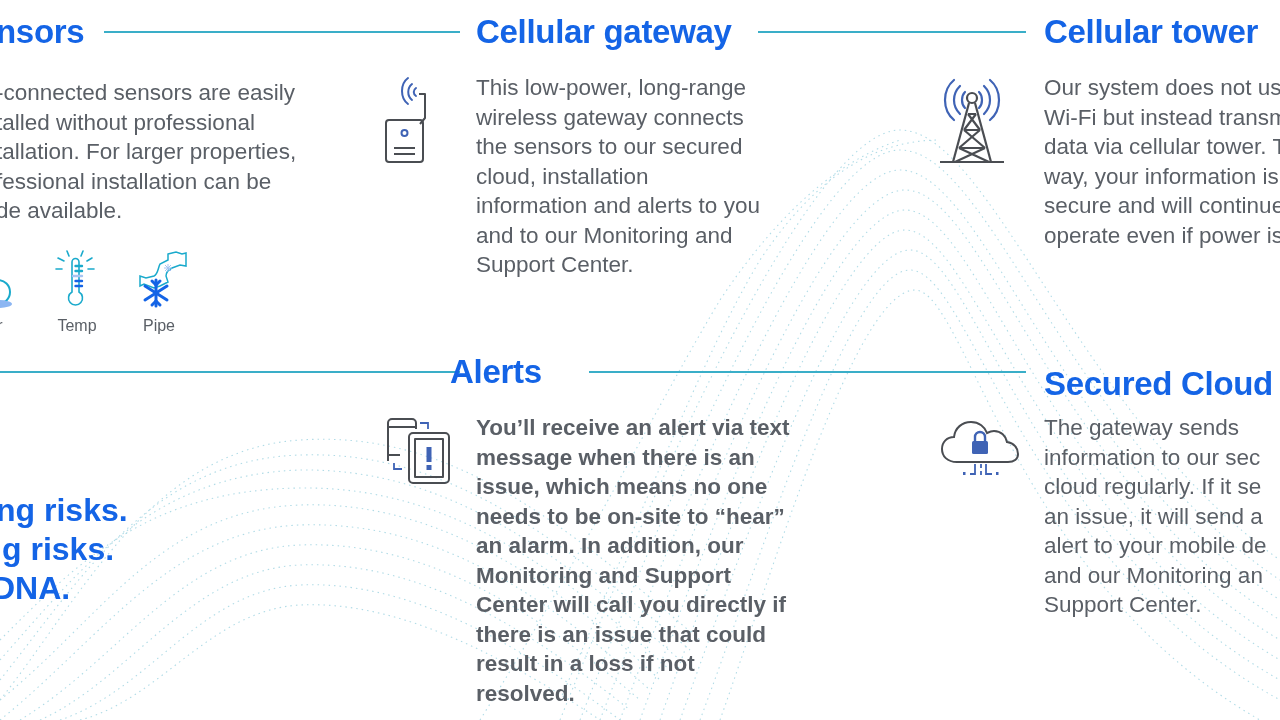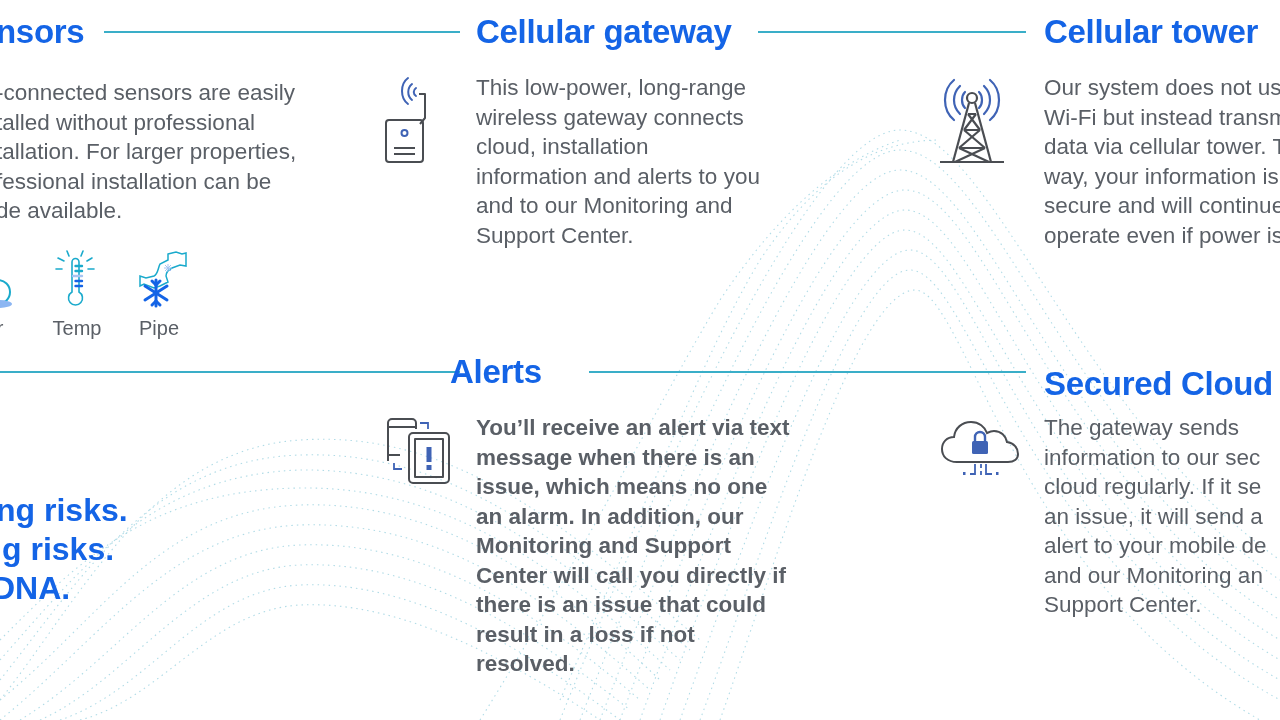--- a/index.html
+++ b/index.html
@@ -14,21 +14,21 @@
     color:#1464e6; font-weight:bold; font-size:33px; line-height:38px; white-space:nowrap;
     letter-spacing:-0.3px;
   }
   .rule { height:2px; background:#3aaec8; }
   .body-text {
     color:#5a5f66; font-size:22.5px; line-height:29.5px; white-space:nowrap;
   }
   .tagline {
     color:#1464e6; font-weight:bold; font-size:32px; line-height:39px; white-space:nowrap;
   }
-  .sensor-label { color:#5a5f66; font-size:20px; text-align:center; width:70px; }
+  .sensor-label { color:#5a5f66; font-size:16px; text-align:center; width:70px; }
   svg.icon { overflow:visible; }
 </style>
 </head>
 <body>
 
 <svg class="bg-waves" viewBox="0 0 1280 720">
   <defs>
     <pattern id="dots" width="6" height="6" patternUnits="userSpaceOnUse">
       <circle cx="1.5" cy="1.5" r="0.9" fill="#9fd3e0"></circle>
     </pattern>
@@ -143,20 +143,21 @@
     <rect x="2" y="46" width="37" height="42" rx="3"></rect>
     <line x1="10" y1="74" x2="31" y2="74"></line>
     <line x1="10" y1="80" x2="31" y2="80"></line>
   </g>
   <circle cx="20.5" cy="59" r="3" fill="none" stroke="#3f63b5" stroke-width="2"></circle>
 </svg>
 
 <div class="abs body-text" style="left:476px; top:73px;">
   <div>This low-power, long-range</div>
   <div>wireless gateway connects</div>
+  <div>the sensors to our secured</div>
   <div>cloud, installation</div>
   <div>information and alerts to you</div>
   <div>and to our Monitoring and</div>
   <div>Support Center.</div>
 </div>
 
 <div class="abs rule" style="left:460px; top:371px; width:10px; opacity:0;"></div>
 <div class="abs heading" style="left:450px; top:353px;">Alerts</div>
 <div class="abs rule" style="left:589px; top:371px; width:437px;"></div>
 
@@ -173,20 +174,21 @@
     <path d="M8 46 V52 H16"></path>
   </g>
   <rect x="40.5" y="30" width="5" height="15" fill="#3f63b5"></rect>
   <rect x="40.5" y="48" width="5" height="5" fill="#3f63b5"></rect>
 </svg>
 
 <div class="abs body-text" style="left:476px; top:413px;font-weight:bold;">
   <div>You’ll receive an alert via text</div>
   <div>message when there is an</div>
   <div>issue, which means no one</div>
+  <div>needs to be on-site to “hear”</div>
   <div>an alarm. In addition, our</div>
   <div>Monitoring and Support</div>
   <div>Center will call you directly if</div>
   <div>there is an issue that could</div>
   <div>result in a loss if not</div>
   <div>resolved.</div>
 </div>
 
 <div class="abs heading" style="left:1044px; top:13px;">Cellular tower</div>
 

